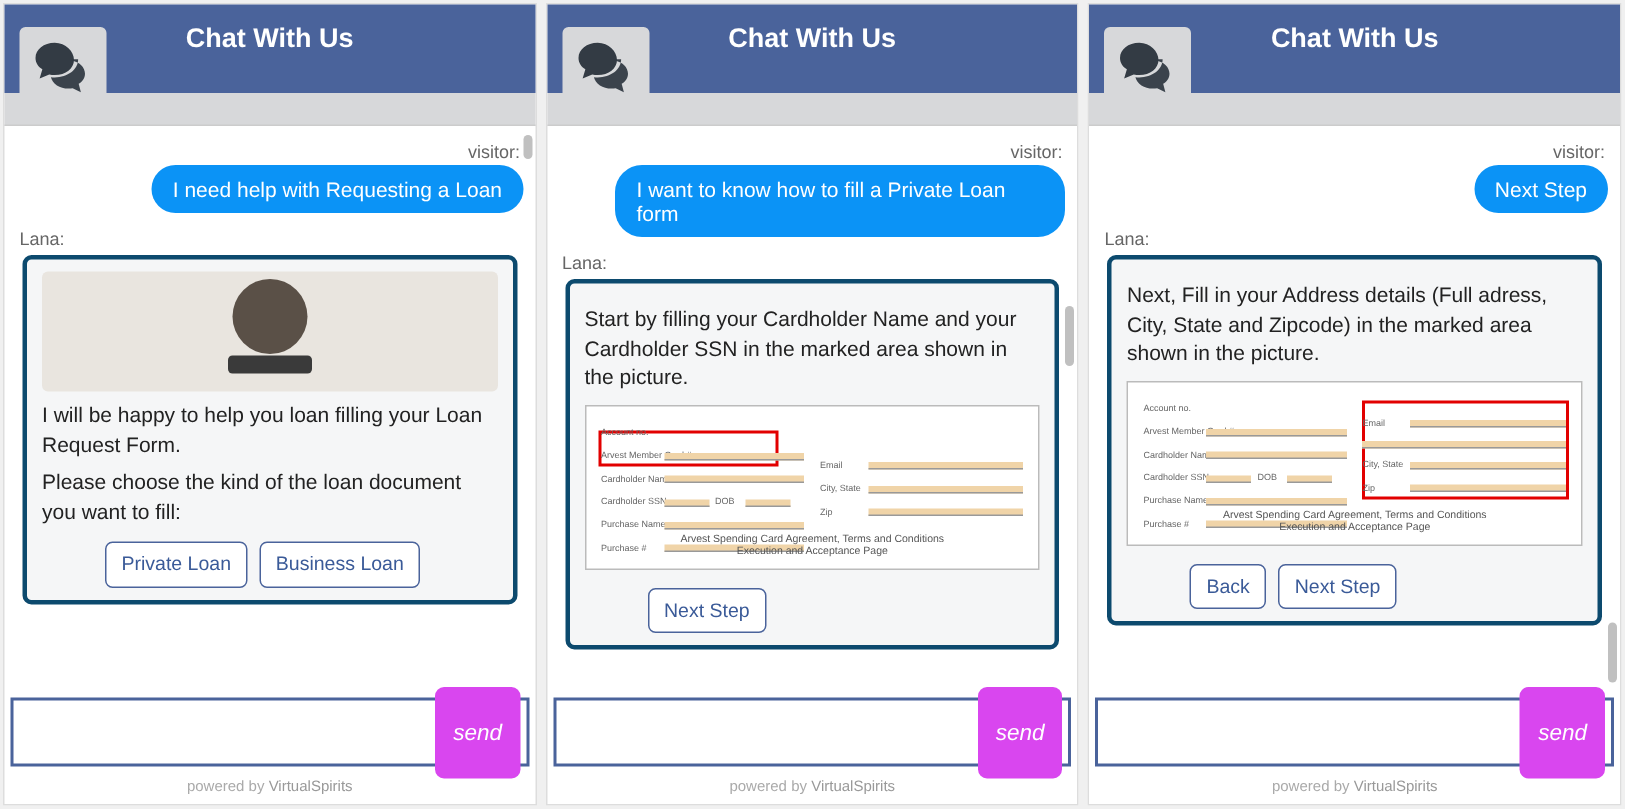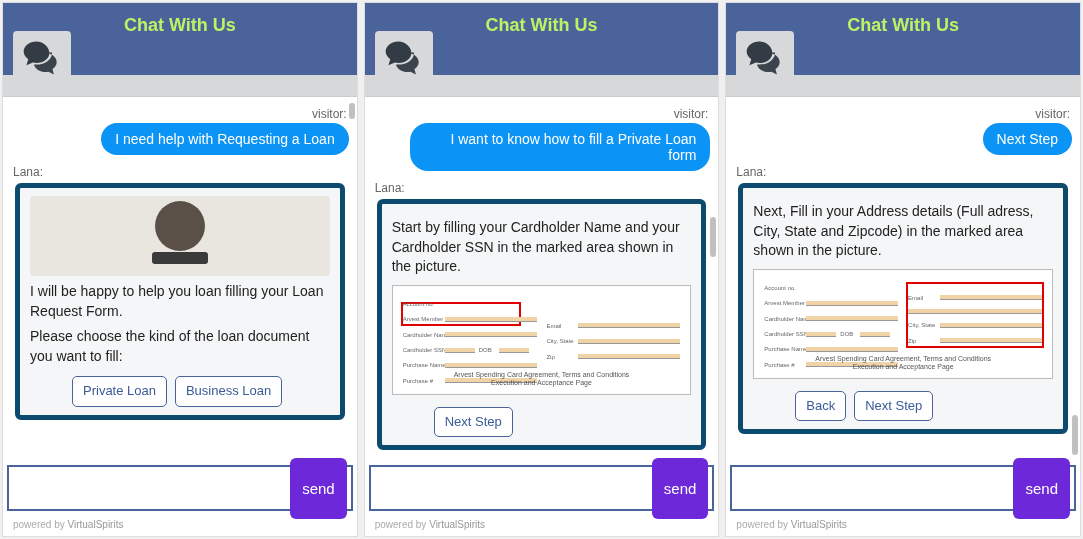--- a/index.html
+++ b/index.html
@@ -15,22 +15,22 @@
   .chat-panel {
     flex: 1;
     background: #fff;
     display: flex;
     flex-direction: column;
     border: 1px solid #ddd;
     position: relative;
   }
   .header {
     background: #4a639b;
-    color: #bef264;
-    height: 72px;
+    color: #ffffff;
+    height: 59px;
     display: flex;
     align-items: center;
     padding: 0 10px;
     position: relative;
   }
   .header-title {
     font-size: 18px;
     font-weight: bold;
     position: absolute;
     left: 50%;
@@ -79,26 +79,25 @@
     background: #0b93f6;
     color: #fff;
     border-radius: 18px;
     padding: 8px 14px;
     font-size: 14px;
     display: inline-block;
     max-width: 300px;
     float: right;
     clear: both;
     margin-bottom: 6px;
-    text-align: right;
   }
   .clearfix { clear: both; }
   .bot-card {
     background: #f5f6f7;
-    border: 5px solid #0c4a6e;
+    border: 3px solid #0c4a6e;
     border-radius: 6px;
     padding: 8px 10px;
     margin: 4px 4px 6px 4px;
     font-size: 14px;
     color: #222;
     line-height: 1.4;
   }
   .bot-card p { margin: 6px 0; }
   .stamp-img {
     width: 100%;
@@ -204,30 +203,31 @@
   }
   .input-bar input {
     flex: 1;
     border: none;
     outline: none;
     font-size: 14px;
     padding: 4px;
     background: transparent;
   }
   .send-btn {
-    background: #6d28d9;
+    background: #d946ef;
     color: #fff;
     border: none;
     border-radius: 6px;
     padding: 22px 12px;
     font-size: 15px;
     cursor: pointer;
+    font-style: italic;
   }
   .footer {
-    text-align: left;
+    text-align: center;
     font-size: 10px;
     color: #aaa;
     padding: 4px 10px 6px;
   }
   .footer a { color: #999; text-decoration: none; }
 </style>
 </head>
 <body>
 
 <div class="chat-panel">

